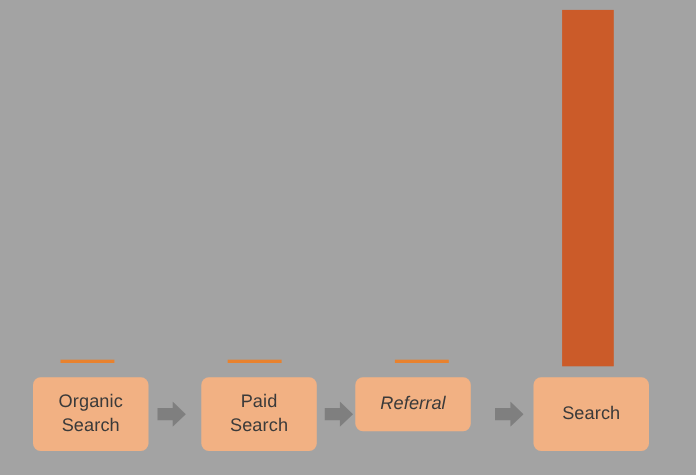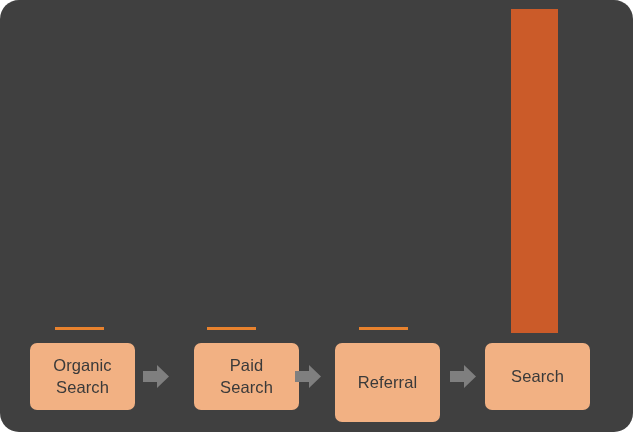--- a/index.html
+++ b/index.html
@@ -56,53 +56,53 @@
   .arrow {
     position: absolute;
   }
   .arrow svg {
     display: block;
   }
 </style>
 </head>
 <body>
 
-<div id="canvas" style="background: #404040; border-radius: 19px;">
+<div id="canvas" style="background: #a3a3a3;">
 
   <div class="stage">
     <div class="tick" style="left: 55px; top: 327px; width: 49px; height: 3px; background: rgb(232, 130, 46);"></div>
     <div class="box" style="left: 30px; top: 343px; width: 105px; height: 67px; background: rgb(242, 177, 131); color: rgb(58, 58, 58);">
       <span class="box-label">Organic
 Search</span>
     </div>
   </div>
 
   <div class="arrow" style="left: 143px; top: 365px; width: 26px; height: 23px;">
     <svg width="26" height="23" viewBox="0 0 26 23" aria-hidden="true">
       <polygon points="0,6 14,6 14,0 26,11.5 14,23 14,17 0,17" fill="#7F7F7F"></polygon>
     </svg>
   </div>
 
   <div class="stage">
     <div class="tick" style="left: 207px; top: 327px; width: 49px; height: 3px; background: rgb(232, 130, 46);"></div>
-    <div class="box" style="left: 194px; top: 343px; width: 105px; height: 67px; background: rgb(242, 177, 131); color: rgb(58, 58, 58);">
+    <div class="box" style="left: 183px; top: 343px; width: 105px; height: 67px; background: rgb(242, 177, 131); color: rgb(58, 58, 58);">
       <span class="box-label">Paid
 Search</span>
     </div>
   </div>
 
   <div class="arrow" style="left: 295px; top: 365px; width: 26px; height: 23px;">
     <svg width="26" height="23" viewBox="0 0 26 23" aria-hidden="true">
       <polygon points="0,6 14,6 14,0 26,11.5 14,23 14,17 0,17" fill="#7F7F7F"></polygon>
     </svg>
   </div>
 
   <div class="stage">
     <div class="tick" style="left: 359px; top: 327px; width: 49px; height: 3px; background: rgb(232, 130, 46);"></div>
-    <div class="box" style="left: 335px; top: 343px; width: 105px; height: 79px; background: rgb(242, 177, 131); color: rgb(58, 58, 58);">
+    <div class="box" style="left: 323px; top: 343px; width: 105px; height: 49px; background: rgb(242, 177, 131); color: rgb(58, 58, 58); font-style: italic;">
       <span class="box-label">Referral</span>
     </div>
   </div>
 
   <div class="arrow" style="left: 450px; top: 365px; width: 26px; height: 23px;">
     <svg width="26" height="23" viewBox="0 0 26 23" aria-hidden="true">
       <polygon points="0,6 14,6 14,0 26,11.5 14,23 14,17 0,17" fill="#7F7F7F"></polygon>
     </svg>
   </div>
 

